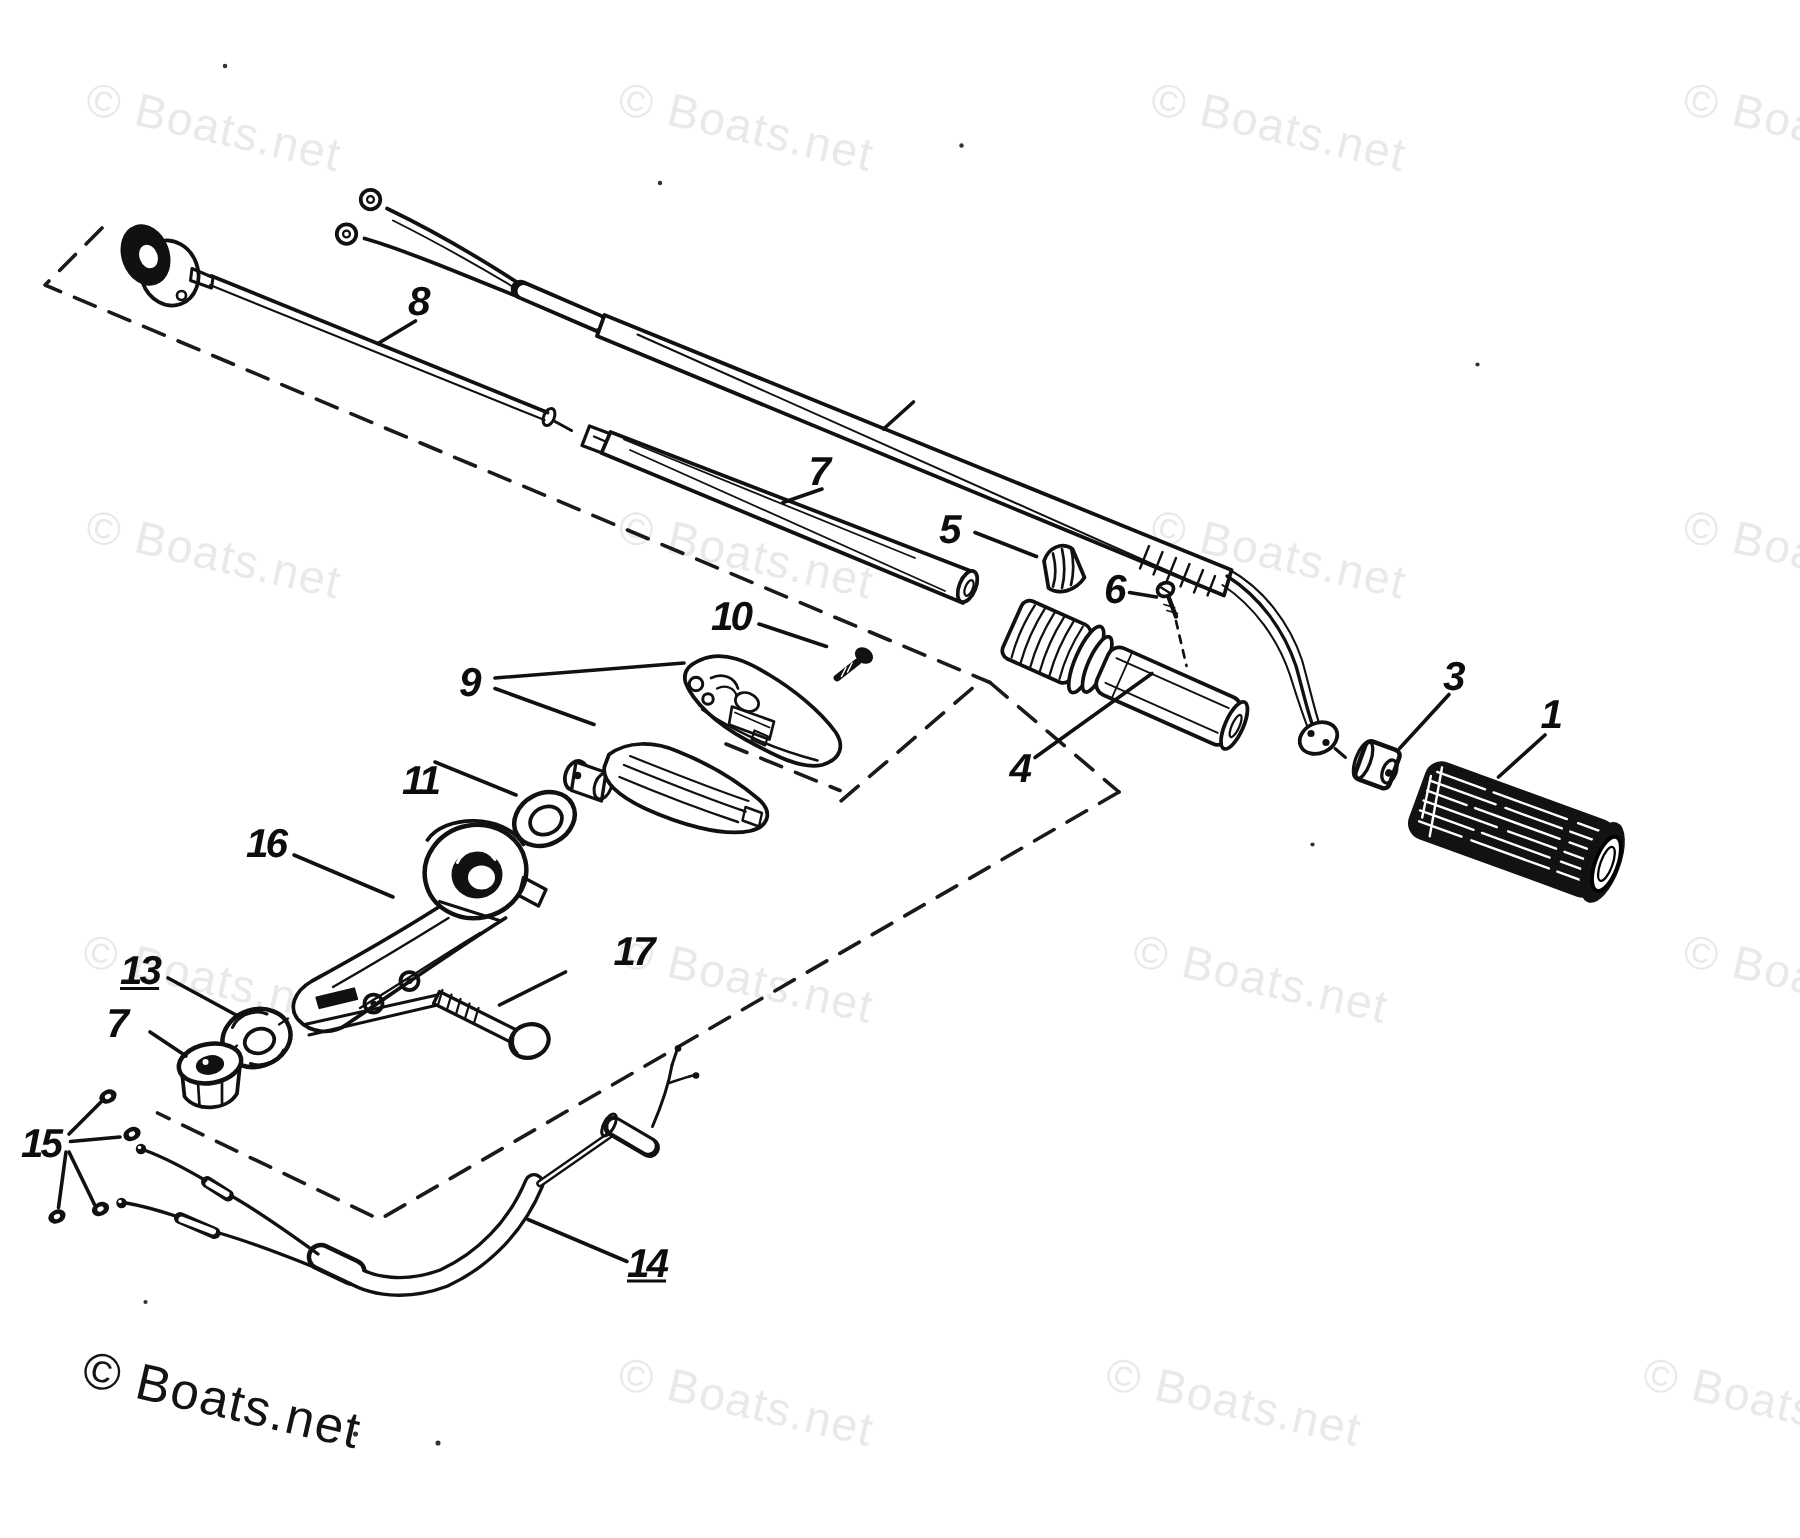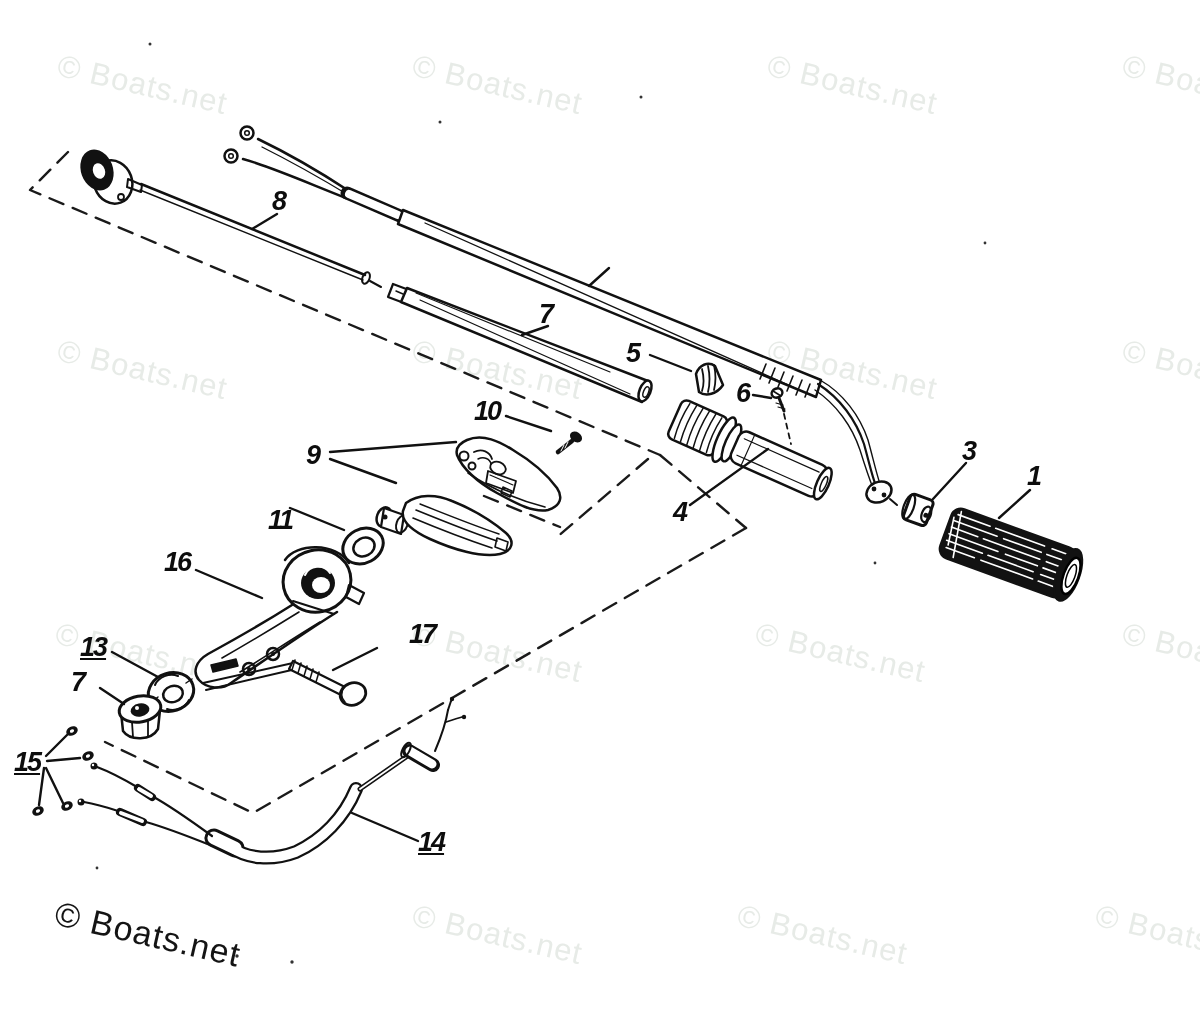--- a/index.html
+++ b/index.html
@@ -329,19 +329,19 @@
   <div class="callout" style="left:272px;top:188px;">8</div>
   <div class="callout" style="left:539px;top:301px;">7</div>
   <div class="callout" style="left:626px;top:340px;">5</div>
   <div class="callout" style="left:736px;top:380px;">6</div>
   <div class="callout" style="left:474px;top:398px;">10</div>
   <div class="callout" style="left:306px;top:442px;">9</div>
   <div class="callout" style="left:268px;top:489px;margin-top:18px;">11</div>
   <div class="callout" style="left:164px;top:549px;">16</div>
   <div class="callout" style="left:80px;top:634px;text-decoration:underline;">13</div>
   <div class="callout" style="left:71px;top:669px;">7</div>
-  <div class="callout" style="left:14px;top:749px;text-decoration:underline;">15</div>
+  <div class="callout" style="left:14px;top:749px;">15</div>
   <div class="callout" style="left:367px;top:621px;margin-left:42px;">17</div>
   <div class="callout" style="left:418px;top:829px;text-decoration:underline;">14</div>
   <div class="callout" style="left:673px;top:499px;">4</div>
   <div class="callout" style="left:962px;top:438px;">3</div>
   <div class="callout" style="left:1027px;top:463px;">1</div>
 </div>
 
 </body></html>

